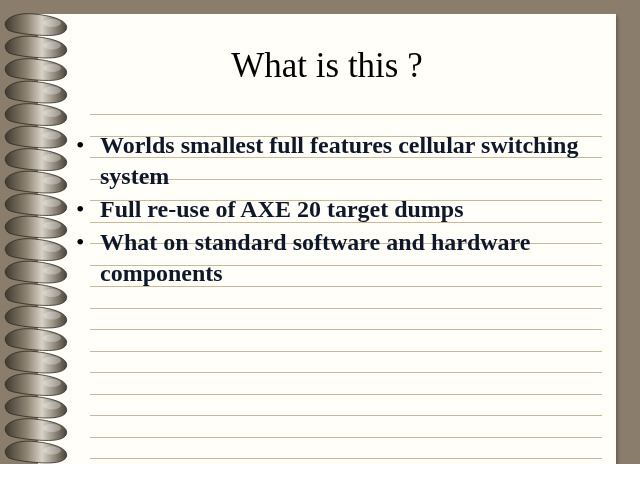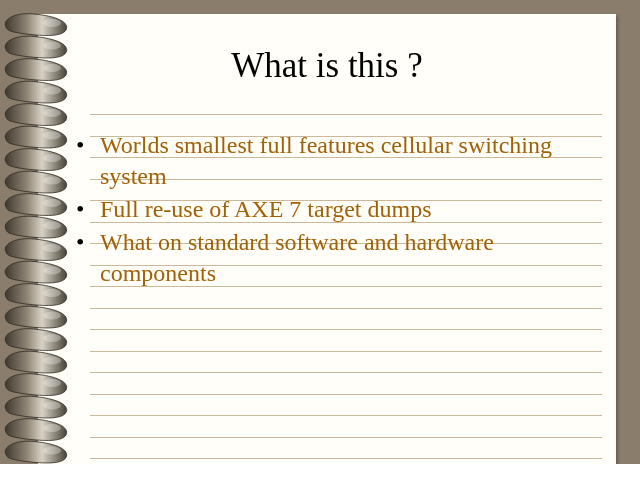--- a/index.html
+++ b/index.html
@@ -96,22 +96,23 @@
     width: 24px;
     font-size: 24px;
     line-height: 31px;
     color: #000;
     text-align: left;
   }
   .bullet .btext {
     flex: 1 1 auto;
     font-size: 24px;
     line-height: 31px;
-    color: #a16207;
+    color: #0f172a;
     font-family: "Liberation Serif", serif;
+    font-weight: bold;
   }
 </style>
 </head>
 <body>
 
 <div id="slide">
 
   <div id="paper">
 
     <div id="rules">
@@ -139,21 +140,21 @@
 
       <div id="bullets">
 
         <div class="bullet">
           <span class="dot">•</span>
           <span class="btext">Worlds smallest full features cellular switching system</span>
         </div>
 
         <div class="bullet">
           <span class="dot">•</span>
-          <span class="btext">Full re-use of AXE 7 target dumps</span>
+          <span class="btext">Full re-use of AXE 20 target dumps</span>
         </div>
 
         <div class="bullet">
           <span class="dot">•</span>
           <span class="btext">What on standard software and hardware components</span>
         </div>
 
       </div>
     </div>
   </div>

